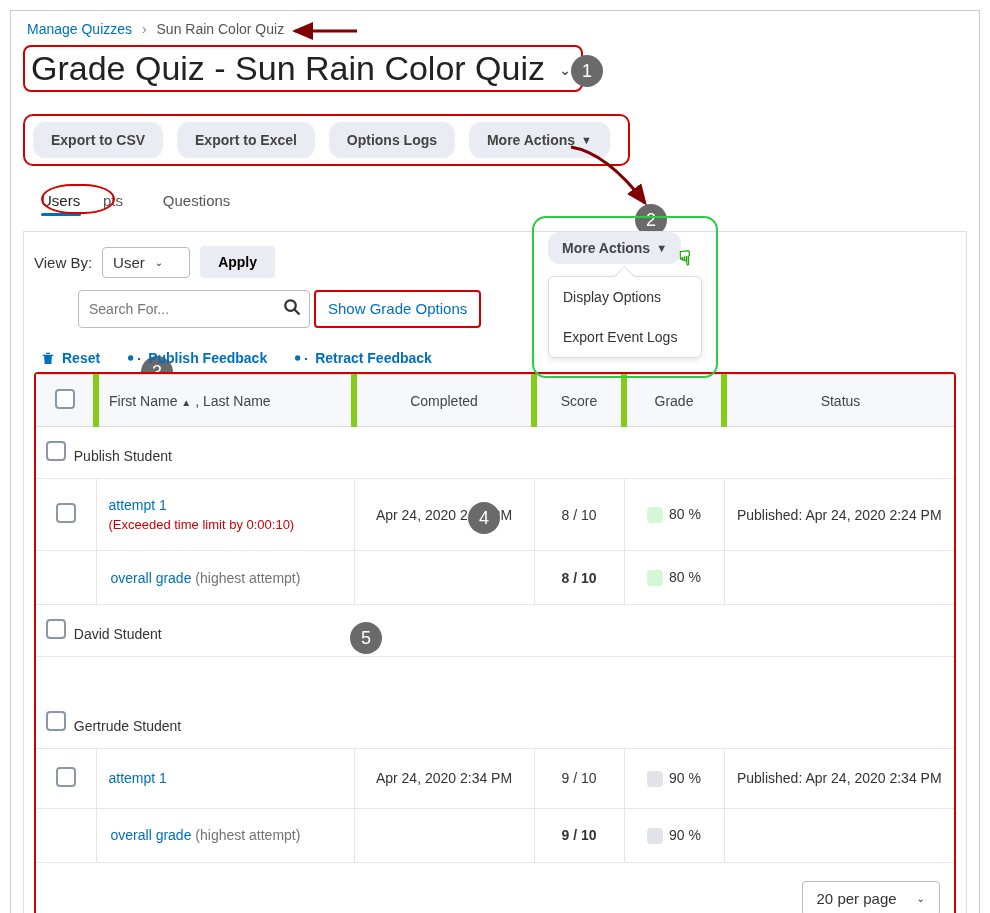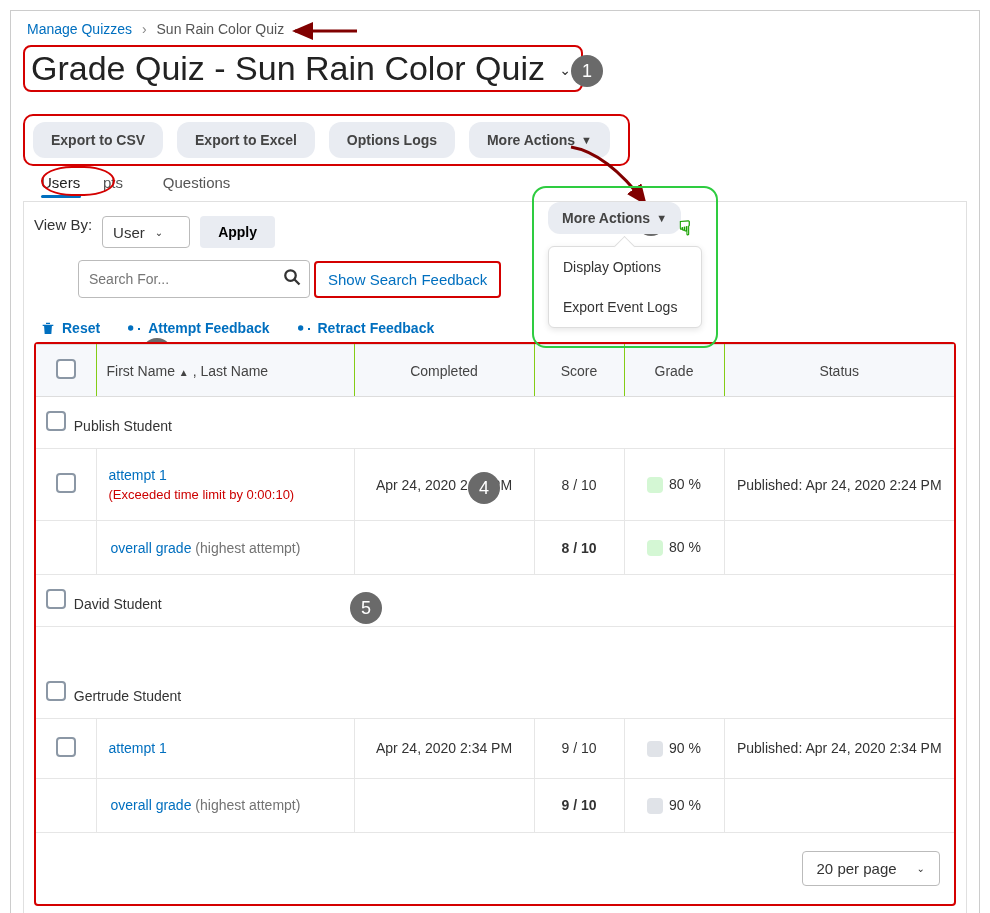--- a/index.html
+++ b/index.html
@@ -71,22 +71,23 @@
     margin-right: 10px;
     font-size: 14px;
     font-weight: 600;
     color: #444;
     cursor: pointer;
     display: inline-flex; align-items: center; gap: 6px;
   }
   .btn .chev-down { font-size: 11px; }
 
   .tabs {
+    margin-top: 18px;
     border-bottom: 1px solid #e0e0e0;
-    padding-bottom: 0;
+    padding-bottom: 12px;
     position: relative;
   }
   .tab {
     display: inline-block;
     padding: 8px 18px 10px 18px;
     color: #555;
     cursor: pointer;
     font-size: 15px;
   }
   .tab.active { color: #222; }
@@ -103,32 +104,32 @@
     pointer-events: none;
   }
 
   .content {
     border-left: 1px solid #e0e0e0;
     border-right: 1px solid #e0e0e0;
     border-bottom: 1px solid #e0e0e0;
     padding: 14px 10px 10px 10px;
     position: relative;
   }
-  .viewby { display: flex; gap: 10px; margin-bottom: 12px; }
+  .viewby { display: flex; align-items: center; gap: 10px; margin-bottom: 12px; }
   .viewby label { font-size: 15px; }
   .select {
     border: 1px solid #bbb; border-radius: 4px;
     padding: 6px 26px 6px 10px; font-size: 15px;
     background: #fff; position: relative;
     display: inline-flex; align-items: center; gap: 10px;
   }
   .select .chev-down { font-size: 10px; color: #333; }
   .apply-btn { background: #e9ecf2; border: none; padding: 8px 18px; border-radius: 4px; font-weight: 600; cursor: pointer; font-size: 14px; }
 
-  .search-row { display: flex; align-items: center; gap: 4px; padding-left: 44px; }
+  .search-row { display: flex; gap: 4px; padding-left: 44px; }
   .search-box {
     border: 1px solid #bbb; border-radius: 4px;
     padding: 0 8px; height: 38px; width: 232px;
     display: flex; align-items: center; justify-content: space-between;
   }
   .search-box input {
     border: none; outline: none; font-size: 14px; width: 180px;
   }
   .search-icon { font-size: 18px; font-weight: 600; }
   .show-opts {
@@ -180,21 +181,21 @@
     color: #006FBF; font-weight: 600; font-size: 14px;
     display: inline-flex; gap: 6px; cursor: pointer;
   }
   .al svg { width: 16px; height: 16px; fill: #006FBF; }
 
   .table-box { border: 2px solid #d40000; border-radius: 4px; }
   table { width: 100%; border-collapse: collapse; font-size: 14px; }
   thead th {
     background: #f6f8fb; border-bottom: 1px solid #ddd; border-top: 1px solid #ddd;
     padding: 14px 10px; font-weight: 400; text-align: center; color: #444;
-    border-right: 1px solid #84cc16;
+    border-right: 6px solid #84cc16;
   }
   thead th:last-child { border-right: none; }
   thead th.name-col { text-align: left; }
   tbody td {
     border-bottom: 1px solid #e6e6e6; border-right: 1px solid #e6e6e6;
     padding: 18px 12px; text-align: center; vertical-align: middle;
   }
   tbody td:last-child { border-right: none; }
   tbody td.left { text-align: left; }
   tbody tr.student-row td {
@@ -305,37 +306,37 @@
     <div class="search-row">
       <div class="search-box">
         <input placeholder="Search For..." style="">
         <span class="search-icon">
           <svg width="18" height="18" viewBox="0 0 24 24" fill="none" stroke="#333" stroke-width="3">
               <circle cx="10" cy="10" r="7"></circle>
               <line x1="15" y1="15" x2="22" y2="22"></line>
             </svg>
         </span>
       </div>
-      <span class="show-opts">Show Search Feedback</span>
+      <span class="show-opts">Show Grade Options</span>
       <span class="callout c4">4</span>
     </div>
 
     <div class="action-links">
       <span class="al">
         <svg viewBox="0 0 24 24">
             <path d="M6 7h12l-1 14H7L6 7zm3-3h6v2H9V4zM4 7h16v2H4V7z"></path>
           </svg>
         <span>Reset</span>
       </span>
       <span class="al">
         <svg viewBox="0 0 24 24">
             <circle cx="7" cy="12" r="4"></circle>
             <path d="M11 12h10v3h-3v-3"></path>
           </svg>
-        <span>Attempt Feedback</span>
+        <span>Publish Feedback</span>
       </span>
       <span class="al">
         <svg viewBox="0 0 24 24">
             <circle cx="7" cy="12" r="4"></circle>
             <path d="M11 12h10v3h-3v-3"></path>
           </svg>
         <span>Retract Feedback</span>
       </span>
     </div>
 

